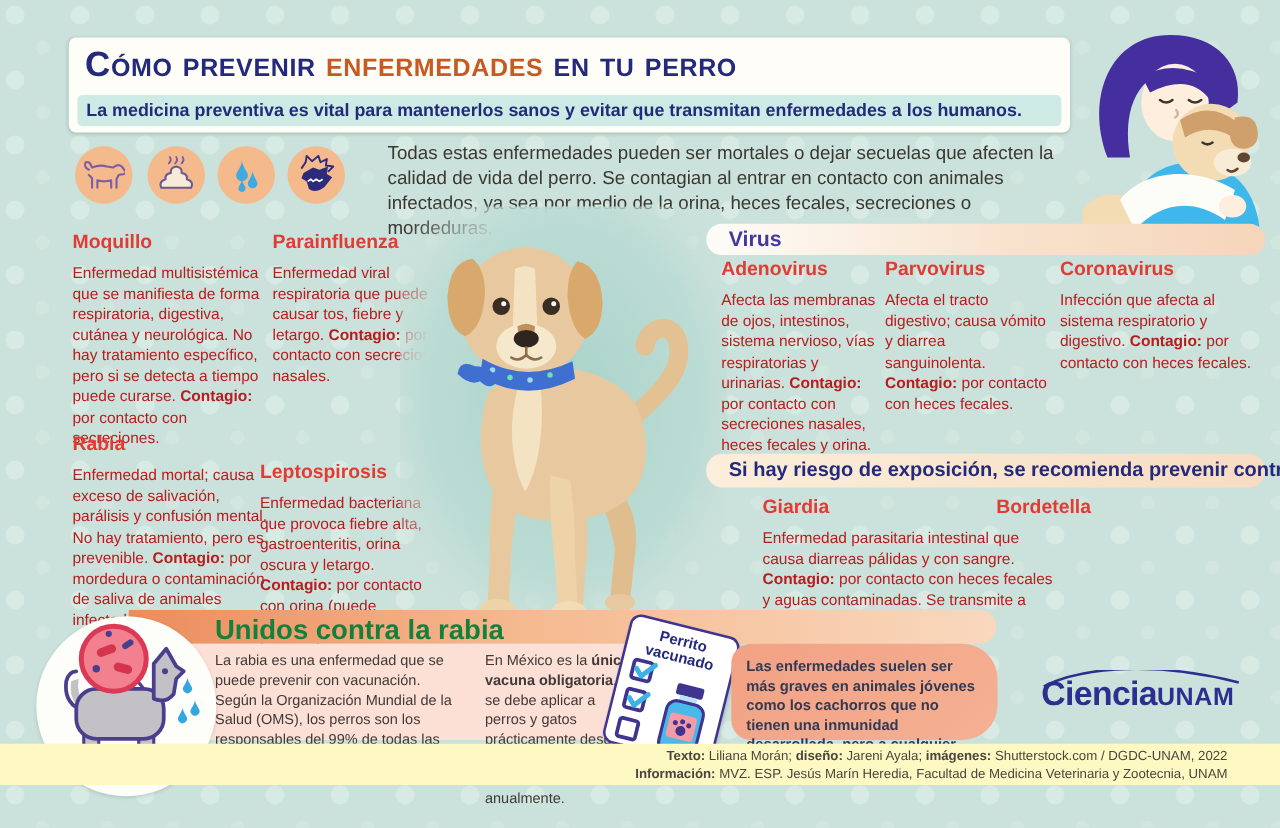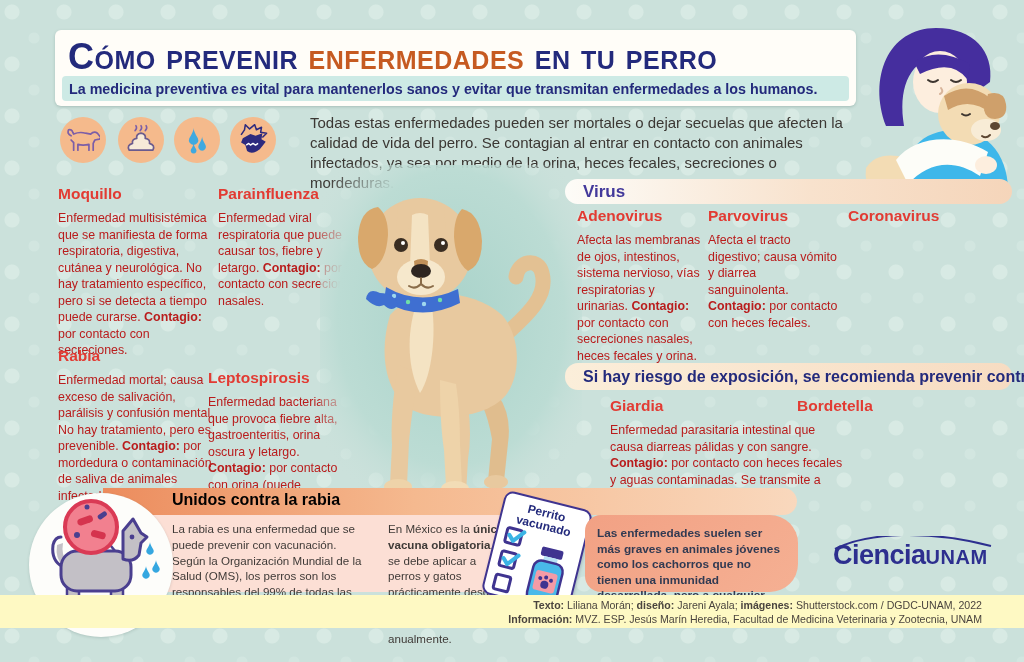--- a/index.html
+++ b/index.html
@@ -16,21 +16,21 @@
     overflow: hidden;
   }
   .abs { position: absolute; }
 
   
   .header-card {
     left:55px; top:30px; width:801px; height:76px;
     background:#fffdf8; border-radius:6px;
     box-shadow: 0 1px 3px rgba(60,90,85,.25);
   }
-  .title { position:absolute; left:13px; top:6px; font-weight:bold; font-size:36px;
+  .title { position:absolute; left:13px; top:6px; font-weight:bold; font-size:28px;
     font-variant: small-caps; letter-spacing:.5px; white-space:nowrap; }
   .title .navy { color:#232a7c; }
   .title .orange { color:#c65a21; }
   .subtitle-bar { position:absolute; left:7px; right:7px; bottom:5px; height:25px;
     background:#cdeae5; border-radius:4px; display:flex; align-items:center; padding-left:7px; }
   .subtitle-bar span { color:#232a7c; font-weight:bold; font-size:14.3px; white-space:nowrap; }
 
   
   .icon-circle { position:absolute; width:46px; height:46px; border-radius:50%;
     background:#f5ba8c; display:flex; align-items:center; justify-content:center; }
@@ -50,21 +50,21 @@
   .pill.virus-pill span { color:#43399b; font-weight:bold; font-size:17px; padding-left:18px; }
   .pill.exposure-pill { background:linear-gradient(90deg,#fbeeda 0%, #f7dcc2 100%); }
   .pill.exposure-pill span { color:#232a7c; font-weight:bold; font-size:16px; padding-left:18px; white-space:nowrap; }
 
   
   .rabies-strip { left:103px; top:488px; width:694px; height:27px;
     background:linear-gradient(90deg,#ec8c5d 0%, #f5b98f 45%, #f9d8bd 100%);
     border-top-right-radius:14px; border-bottom-right-radius:14px; }
   .rabies-panel { left:103px; top:515px; width:409px; height:77px; background:#fcdfd5;
     border-bottom-left-radius:8px; border-bottom-right-radius:8px; }
-  .rabies-title { left:172px; top:491px; color:#000000; font-weight:bold; font-size:16px; }
+  .rabies-title { left:172px; top:491px; color:#15803d; font-weight:bold; font-size:22px; }
   .rabies-col { font-size:11.6px; line-height:1.36; color:#3f3a37; }
   .rabies-col b { font-weight:bold; }
 
   .note-box { left:585px; top:515px; width:213px; height:77px;
     background:linear-gradient(135deg,#f2a184 0%, #f5b093 100%);
     border-radius:16px; border-top-right-radius:28px; border-bottom-right-radius:28px;
     padding:11px 12px; }
   .note-box p { font-size:11.8px; line-height:1.32; color:#313a52; font-weight:bold; }
 
   .circle-illus { left:29px; top:493px; width:144px; height:144px; border-radius:50%;
@@ -228,20 +228,21 @@
 <div class="abs disease" style="left:577px; top:207px; width:132px;">
   <h3>Adenovirus</h3>
   <p><span>Afecta las membranas de ojos, intestinos, sistema nervioso, vías respiratorias y urinarias. </span><b>Contagio:</b><span> por contacto con secreciones nasales, heces fecales y orina.</span></p>
 </div>
 <div class="abs disease" style="left:708px; top:207px; width:132px;">
   <h3>Parvovirus</h3>
   <p><span>Afecta el tracto digestivo; causa vómito y diarrea sanguinolenta. </span><b>Contagio:</b><span> por contacto con heces fecales.</span></p>
 </div>
 <div class="abs disease" style="left:848px; top:207px; width:158px;">
   <h3>Coronavirus</h3>
+  <p><span>Infección que afecta al sistema respiratorio y digestivo. </span><b>Contagio:</b><span> por contacto con heces fecales.</span></p>
 </div>
 
 <div class="abs pill exposure-pill" style="left:565px; top:363px; width:447px; height:27px;">
   <span>Si hay riesgo de exposición, se recomienda prevenir contra:</span>
 </div>
 <div class="abs disease" style="left:610px; top:397px; width:238px;">
   <h3>Giardia</h3>
   <p><span>Enfermedad parasitaria intestinal que causa diarreas pálidas y con sangre. </span><b>Contagio:</b><span> por contacto con heces fecales y aguas contaminadas. Se transmite a humanos.</span></p>
 </div>
 <div class="abs disease" style="left:797px; top:397px; width:216px;">

